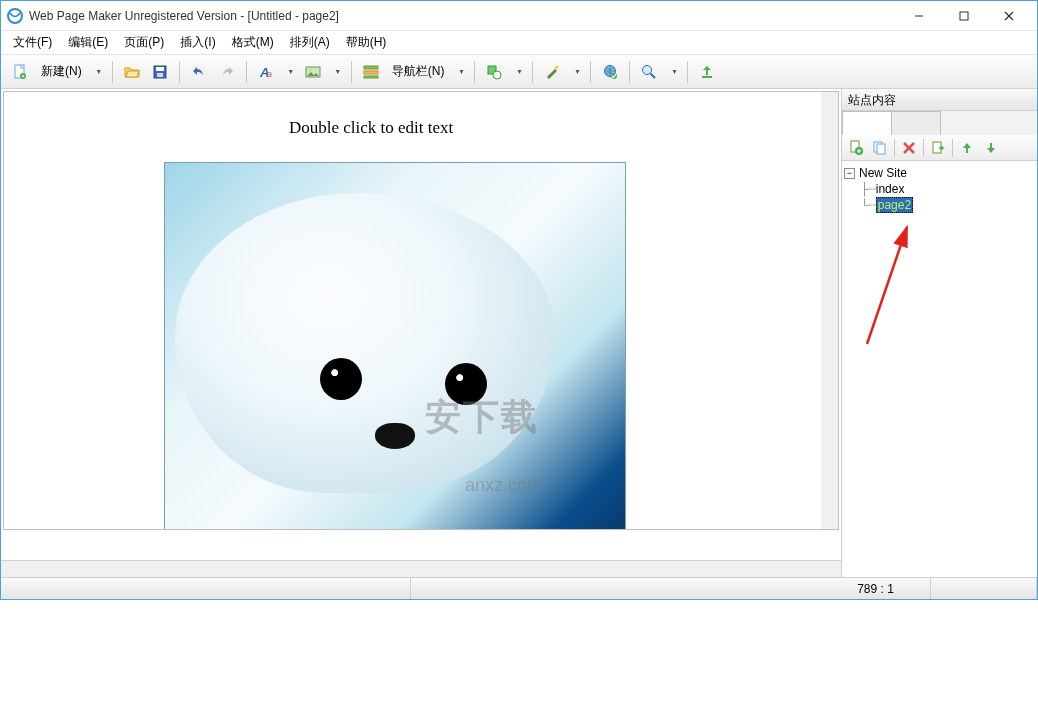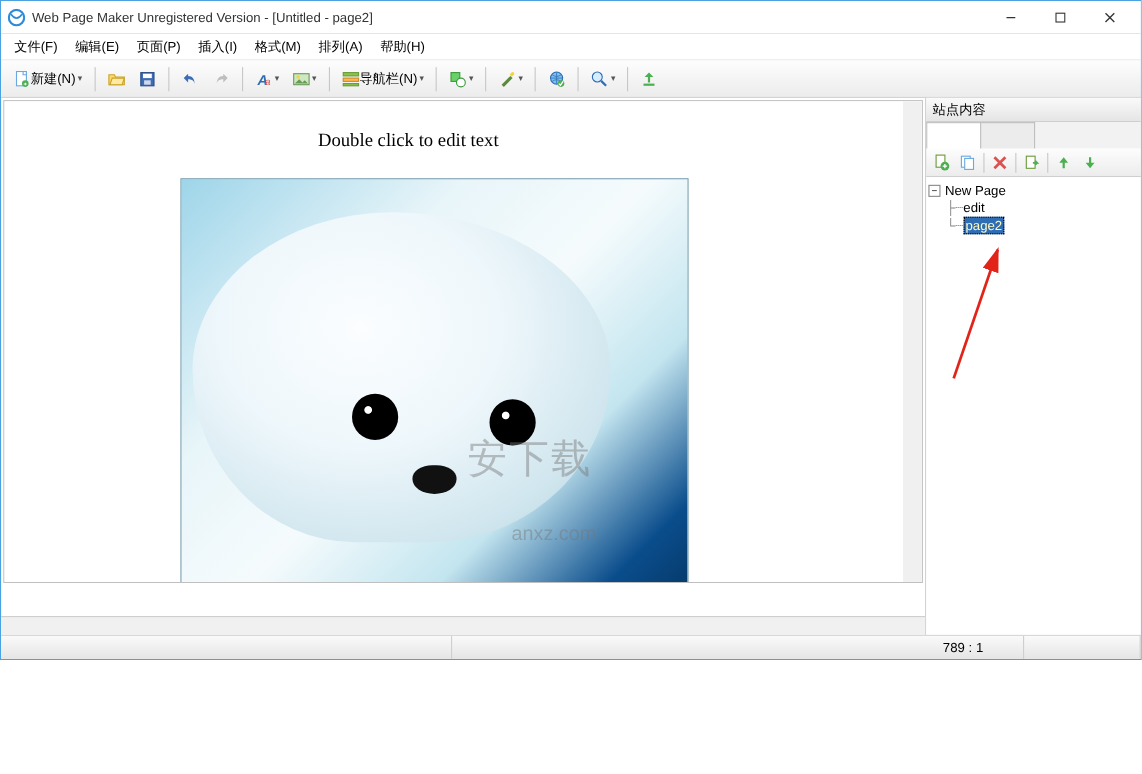--- a/index.html
+++ b/index.html
@@ -13,56 +13,56 @@
 .titlebar .title { font-size: 12px; color: #333; flex: 1; }
 .titlebar .win-btn { width: 45px; height: 28px; display: flex; align-items: center; justify-content: center; cursor: default; }
 .titlebar .win-btn svg { width: 10px; height: 10px; }
 
 
 .menubar { height: 24px; background: #fff; display: flex; align-items: center; padding: 0 4px; font-size: 12px; border-bottom: 1px solid #e5e5e5; }
 .menubar .menu-item { padding: 2px 8px; cursor: default; }
 
 
 .toolbar { height: 34px; background: linear-gradient(#fdfdfd,#ececec); border-bottom: 1px solid #cfcfcf; display: flex; align-items: center; padding: 0 6px; gap: 2px; }
-.tool-btn { height: 26px; min-width: 26px; display: flex; align-items: center; justify-content: flex-start; padding: 0 4px; border: 1px solid transparent; border-radius: 2px; cursor: default; font-size: 12px; gap: 0; }
+.tool-btn { height: 26px; min-width: 26px; display: flex; align-items: center; justify-content: flex-start; padding: 0 4px; border: 1px solid transparent; border-radius: 2px; cursor: default; font-size: 12px; gap: 13px; }
 .tool-sep { width: 1px; height: 22px; background: #c7c7c7; margin: 0 4px; }
 .dropdown-arrow { font-size: 8px; color: #555; margin-left: 2px; }
 
 
 .workspace { flex: 1; display: flex; min-height: 0; }
 .canvas-area { flex: 1; display: flex; flex-direction: column; min-width: 0; gap: 28px; }
 .canvas-scroll { flex: 1; border: 1px solid #bfbfbf; margin: 2px; background: #fff; position: relative; overflow: hidden; }
 .canvas-page { position: absolute; left: 0; top: 0; width: 100%; height: 100%; background: #fff; }
 .edit-text { position: absolute; left: 285px; top: 26px; font-family: "Times New Roman", serif; font-size: 17px; color: #000; }
 .seal-image { position: absolute; left: 160px; top: 70px; width: 462px; height: 400px; background: linear-gradient(135deg,#9ed5e9 0%,#e8f5f9 30%,#f5fbfd 50%,#c3e5ef 70%,#0a4d8c 88%,#05345f 100%); border: 1px solid #7aa0b0; overflow: hidden; }
 .seal-body { position: absolute; left: 10px; top: 30px; width: 380px; height: 300px; background: radial-gradient(ellipse at 40% 35%, #fbfdff 0%, #eef7fb 40%, #cfe5ee 75%, #a9cbd9 100%); border-radius: 55% 60% 50% 45% / 55% 55% 60% 60%; }
 .seal-eye { position: absolute; width: 42px; height: 42px; background: radial-gradient(circle at 35% 35%, #fff 0%, #fff 8%, #000 10%, #000 100%); border-radius: 50%; }
 .seal-eye.left { left: 155px; top: 195px; }
 .seal-eye.right { left: 280px; top: 200px; }
 .seal-nose { position: absolute; left: 210px; top: 260px; width: 40px; height: 26px; background: #111; border-radius: 45% 45% 50% 50%; }
-.watermark { position: absolute; left: 260px; top: 230px; font-size: 36px; font-weight: normal; color: rgba(120,120,120,0.45); letter-spacing: 2px; pointer-events: none; }
+.watermark { position: absolute; left: 260px; top: 230px; font-size: 36px; font-weight: bold; color: rgba(120,120,120,0.45); letter-spacing: 2px; pointer-events: none; }
 .watermark-sub { position: absolute; left: 300px; top: 270px; font-size: 18px; color: rgba(120,120,120,0.45); pointer-events: none; margin-top: 42px; }
 .vscroll { position: absolute; right: 0; top: 0; width: 17px; height: 100%; background: #f0f0f0; }
 .hscroll-area { height: 17px; background: #f0f0f0; border-top: 1px solid #cfcfcf; position: relative; }
 
 
 .side-panel { width: 196px; background: #f6f6f6; border-left: 1px solid #cfcfcf; display: flex; flex-direction: column; }
 .panel-header { height: 22px; background: linear-gradient(#fafafa,#e5e5e5); border-bottom: 1px solid #cfcfcf; font-size: 12px; padding: 3px 6px; }
 .panel-tabs { height: 24px; display: flex; background: #f2f2f2; }
 .panel-tab { padding: 21px 12px; font-size: 12px; border: 1px solid #bfbfbf; border-bottom: none; background: #fff; margin-right: -1px; cursor: default; }
 .panel-tab.inactive { background: #ececec; text-decoration: underline; }
 .panel-toolbar { height: 26px; display: flex; align-items: center; gap: 4px; padding: 0 4px; background: linear-gradient(#fdfdfd,#ececec); border-bottom: 1px solid #cfcfcf; }
 .ptb-btn { width: 20px; height: 20px; display: flex; align-items: center; justify-content: center; cursor: default; }
 .ptb-sep { width: 1px; height: 18px; background: #c7c7c7; }
 .tree { flex: 1; background: #fff; font-family: "SimSun","MS Sans Serif",monospace; font-size: 12px; padding: 4px 2px; position: relative; }
 .tree-node { display: flex; align-items: center; height: 16px; }
 .tree-toggle { width: 11px; height: 11px; border: 1px solid #888; background: #fff; display: flex; align-items: center; justify-content: center; font-size: 9px; line-height: 1; margin-right: 4px; cursor: default; }
 .tree-label { white-space: pre; }
 .tree-dots { color: #888; }
-.tree-selected { background: #2e6db3; color: #fef9c3; border: 1px dotted #000; padding: 0 1px; }
+.tree-selected { background: #2e6db3; color: #bef264; border: 1px dotted #000; padding: 0 1px; }
 .arrow-annot { position: absolute; left: 20px; top: 58px; pointer-events: none; }
 
 
 .statusbar { height: 22px; background: linear-gradient(#fafafa,#e5e5e5); border-top: 1px solid #cfcfcf; display: flex; font-size: 12px; }
 .status-cell { border-right: 1px solid #cfcfcf; padding: 2px 8px; display: flex; align-items: center; }
 .status-cell.coords { width: 110px; justify-content: center; margin-left: 410px; text-align: center; }
 .status-cell.empty { flex: 1; }
 
 svg { display: block; }
 </style>
@@ -274,25 +274,25 @@
           </div>
         <div class="ptb-btn">
             <svg width="14" height="14" viewBox="0 0 14 14">
               <path d="M7 12l4-5H8V2H6v5H3z" fill="#4caf50"></path>
             </svg>
           </div>
       </div>
       <div class="tree">
         <div class="tree-node">
           <span class="tree-toggle">−</span>
-          <span class="tree-label">New Page</span>
+          <span class="tree-label">New Site</span>
         </div>
         <div class="tree-node" style="padding-left:16px">
           <span class="tree-dots">├┈</span>
-          <span class="tree-label">edit</span>
+          <span class="tree-label">index</span>
         </div>
         <div class="tree-node" style="padding-left:16px">
           <span class="tree-dots">└┈</span>
           <span class="tree-label tree-selected">page2</span>
         </div>
         <svg class="arrow-annot" width="60" height="130" viewBox="0 0 60 130">
           <defs>
               <marker id="ah" markerWidth="10" markerHeight="10" refX="8" refY="3" orient="auto">
                 <path d="M0 0L9 3L0 6z" fill="#e2231a"></path>
               </marker>

